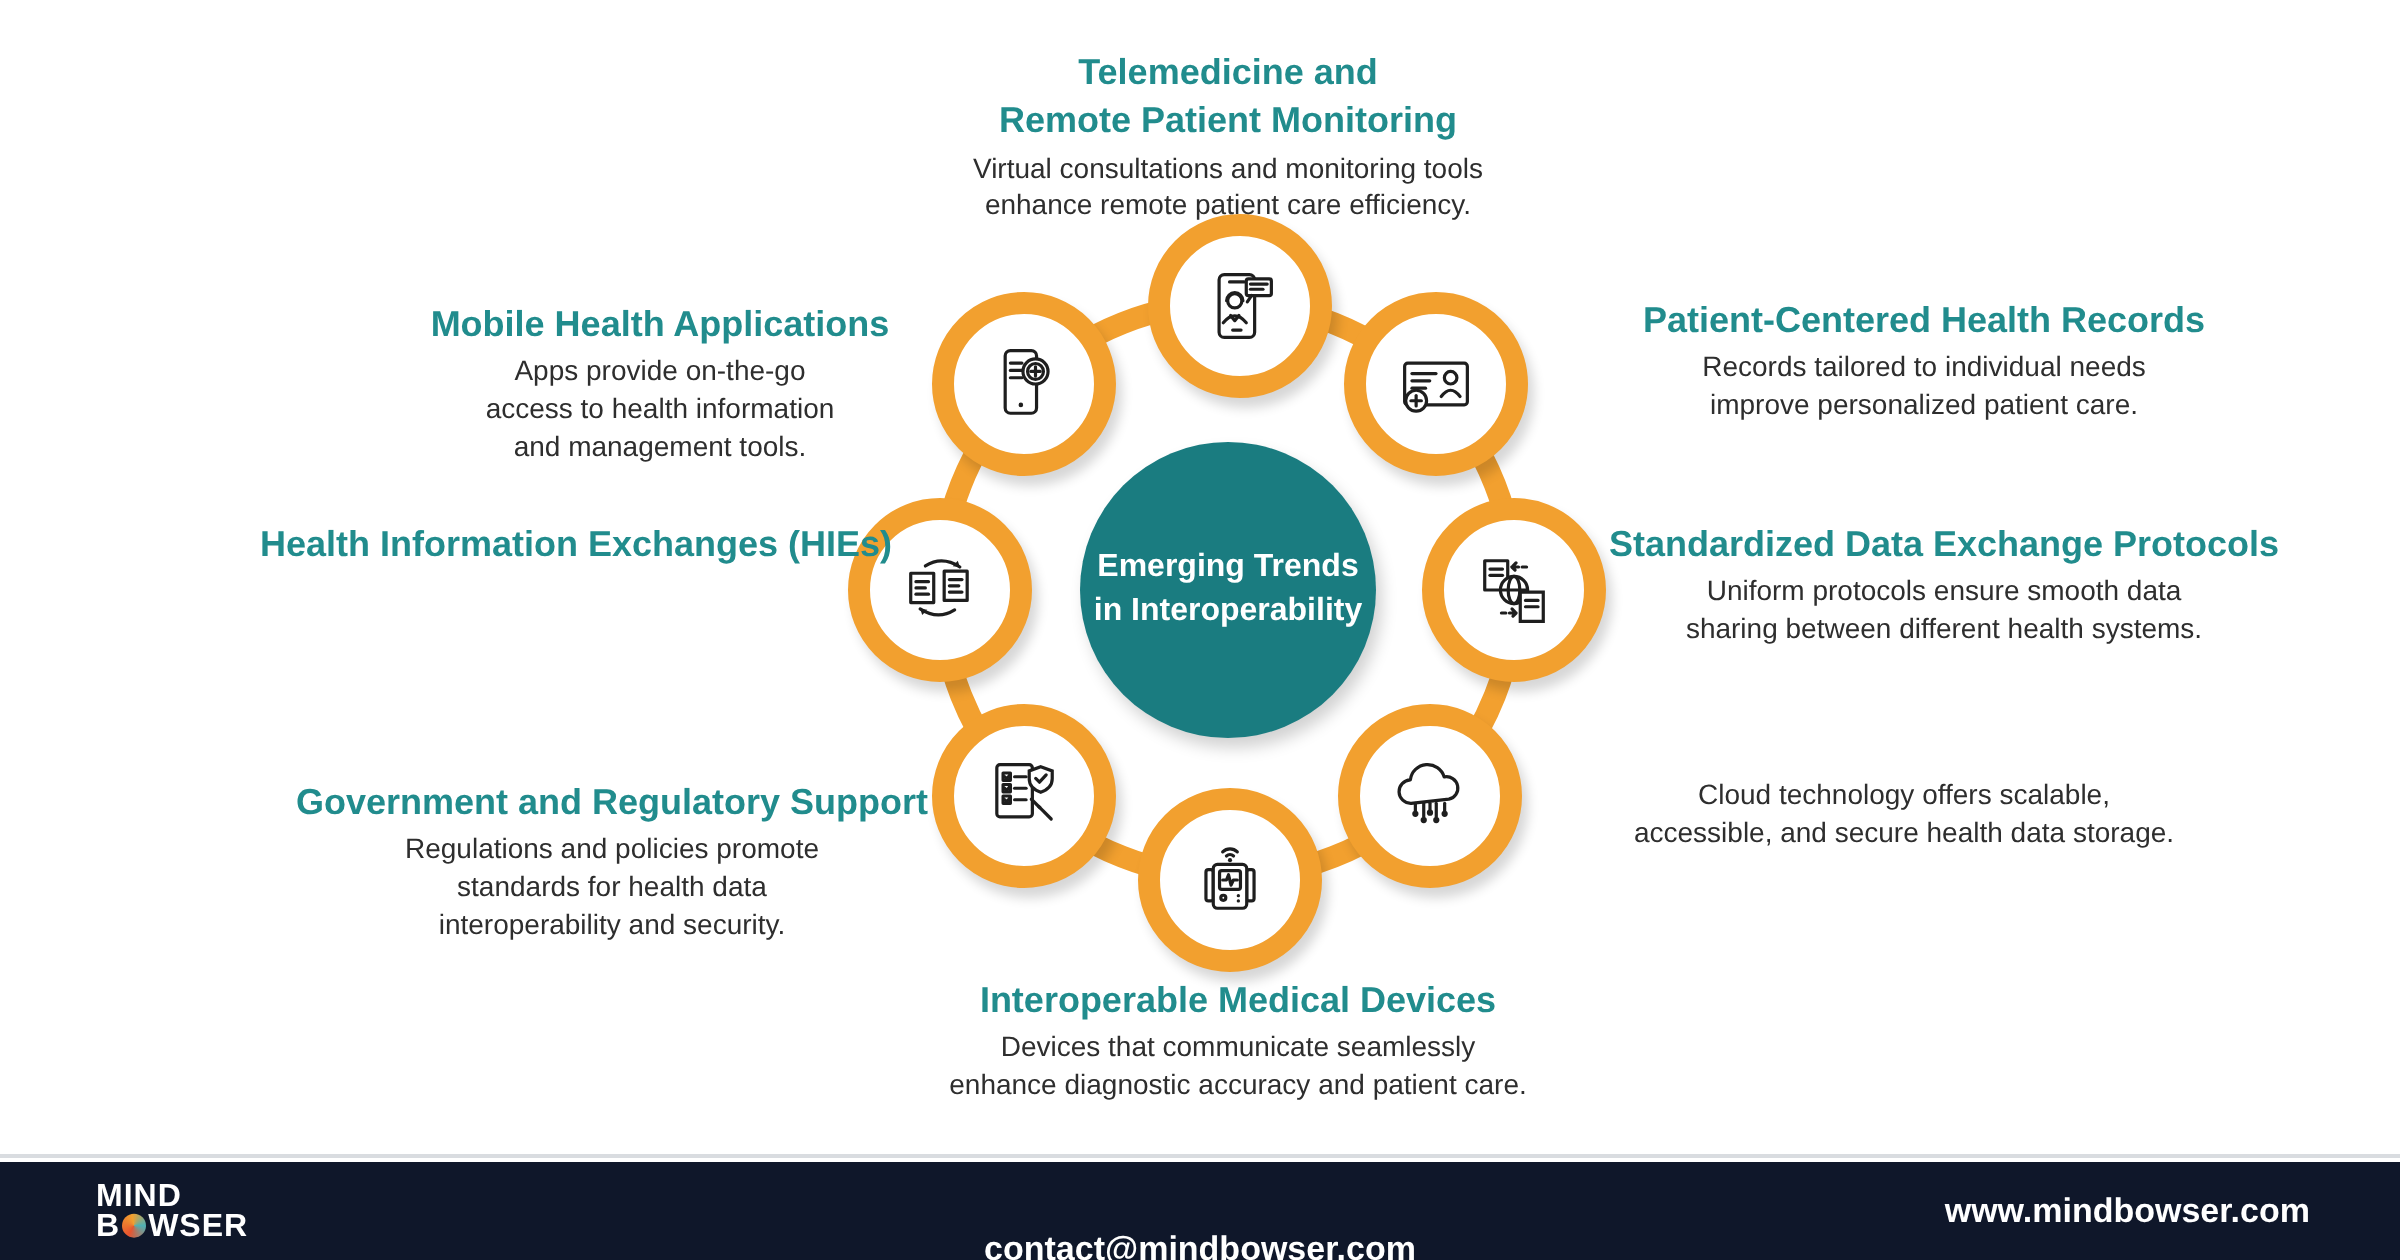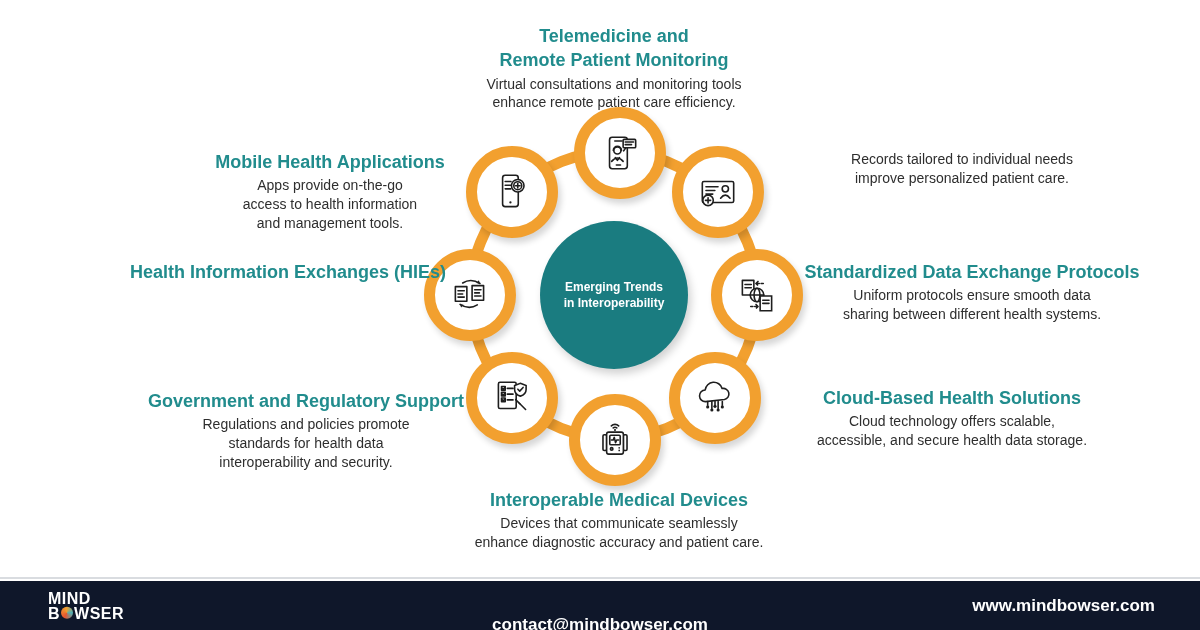--- a/index.html
+++ b/index.html
@@ -16,21 +16,21 @@
     position:absolute;left:465px;top:146px;
     width:276px;height:276px;border:11px solid #F2A02F;border-radius:50%;
   }
   .center-circle{
     position:absolute;left:540px;top:221px;width:148px;height:148px;
     background:#1A7C80;border-radius:50%;
     display:flex;align-items:center;justify-content:center;text-align:center;
     box-shadow:3px 5px 8px rgba(0,0,0,.18);
   }
   .center-circle .center-title{
-    color:#ffffff;font-weight:700;font-size:12px;line-height:1.35;
+    color:#ffffff;font-weight:700;font-size:16px;line-height:1.35;
     white-space:pre-line;
   }
   .node{
     position:absolute;width:70px;height:70px;background:#ffffff;
     border:11px solid #F2A02F;border-radius:50%;
     display:flex;align-items:center;justify-content:center;
     box-shadow:3px 5px 6px rgba(0,0,0,.16);
   }
   .node svg{width:46px;height:46px;}
   .node svg *{vector-effect:non-scaling-stroke;}
@@ -233,30 +233,30 @@
 in Interoperability</div>
   </div>
 
   <div class="trend t-top">
     <div class="title">Telemedicine and
 Remote Patient Monitoring</div>
     <div class="desc">Virtual consultations and monitoring tools
 enhance remote patient care efficiency.</div>
   </div>
   <div class="trend t-topright">
+    <div class="title">Patient-Centered Health Records</div>
     <div class="desc">Records tailored to individual needs
 improve personalized patient care.</div>
   </div>
   <div class="trend t-right">
     <div class="title">Standardized Data Exchange Protocols</div>
     <div class="desc">Uniform protocols ensure smooth data
 sharing between different health systems.</div>
   </div>
   <div class="trend t-bottomright">
-    <div class="title">Cloud-Based Health Solutions</div>
     <div class="desc">Cloud technology offers scalable,
 accessible, and secure health data storage.</div>
   </div>
   <div class="trend t-bottom">
     <div class="title">Interoperable Medical Devices</div>
     <div class="desc">Devices that communicate seamlessly
 enhance diagnostic accuracy and patient care.</div>
   </div>
   <div class="trend t-bottomleft">
     <div class="title">Government and Regulatory Support</div>

